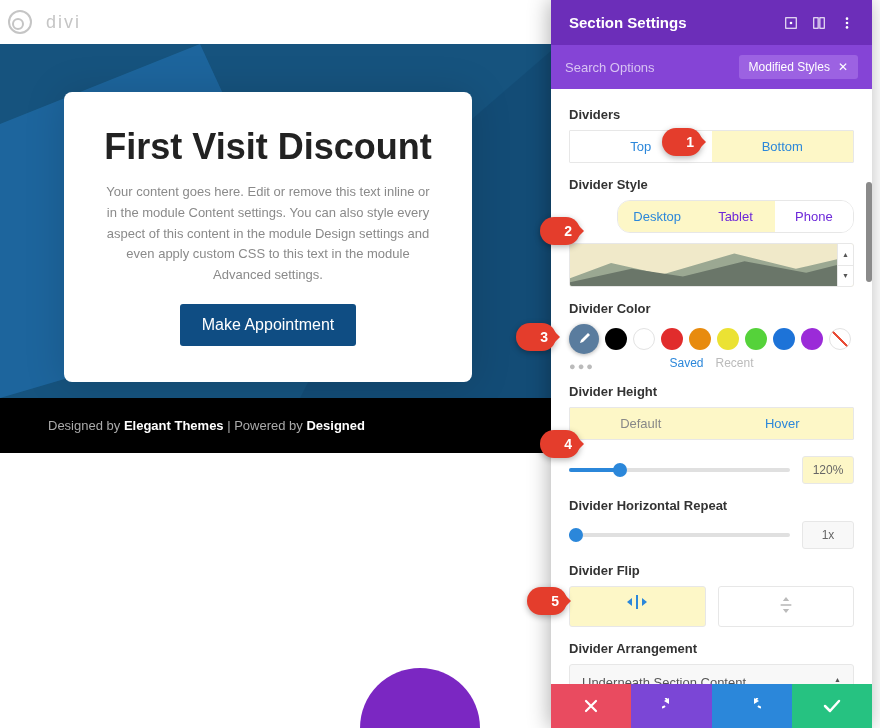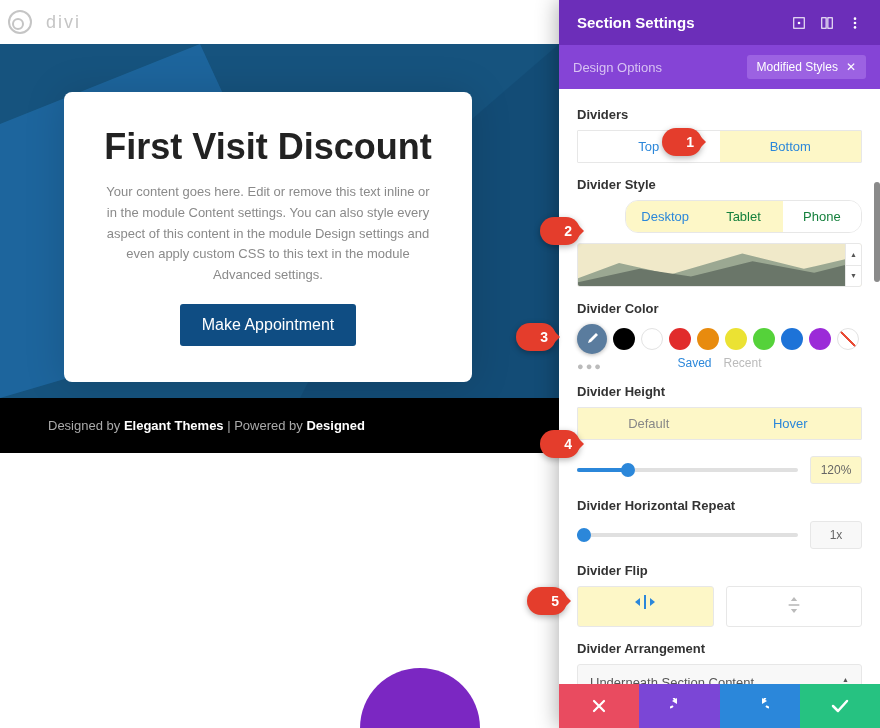--- a/index.html
+++ b/index.html
@@ -105,21 +105,21 @@
     bottom: -60px;
     left: 360px;
     width: 120px; height: 120px;
     background: #7b27c2;
     border-radius: 50%;
   }
 
   
   .panel {
     position: absolute;
-    right: 0; top: 0;
+    right: 8px; top: 0;
     width: 321px;
     height: 728px;
     background: #fff;
     box-shadow: -2px 0 20px rgba(0,0,0,.3);
     display: flex;
     flex-direction: column;
   }
   .panel-header {
     background: #6c2eb9;
     color: #fff;
@@ -210,21 +210,21 @@
     border: 1px solid #e7e7e7;
     border-radius: 13px;
     overflow: hidden;
     margin-left: 48px;
   }
   .toggle3 > div {
     flex: 1;
     text-align: center;
     padding: 8px 0;
     font-size: 13px;
-    color: #15803d;
+    color: #6d28d9;
     cursor: pointer;
     background: #fff;
   }
   .toggle3 > div.sel {
     color: #2b87da;
   }
 
   .divider-preview {
     position: relative;
     margin-top: 10px;
@@ -444,21 +444,21 @@
           <rect x="9" y="2" width="5" height="12" fill="none" stroke="#fff" stroke-width="1.2"></rect>
         </svg>
       <svg class="hicon" viewBox="0 0 16 16">
           <circle cx="8" cy="3" r="1.5" fill="#fff"></circle>
           <circle cx="8" cy="8" r="1.5" fill="#fff"></circle>
           <circle cx="8" cy="13" r="1.5" fill="#fff"></circle>
         </svg>
     </div>
   </div>
   <div class="panel-subheader">
-    <div class="search">Design Options</div>
+    <div class="search">Search Options</div>
     <div class="pill">
       <span>Modified Styles</span>
       <span>✕</span>
     </div>
   </div>
 
   <div class="panel-body">
 
     <div class="sec-label first">Dividers</div>
     <div class="toggle2">

